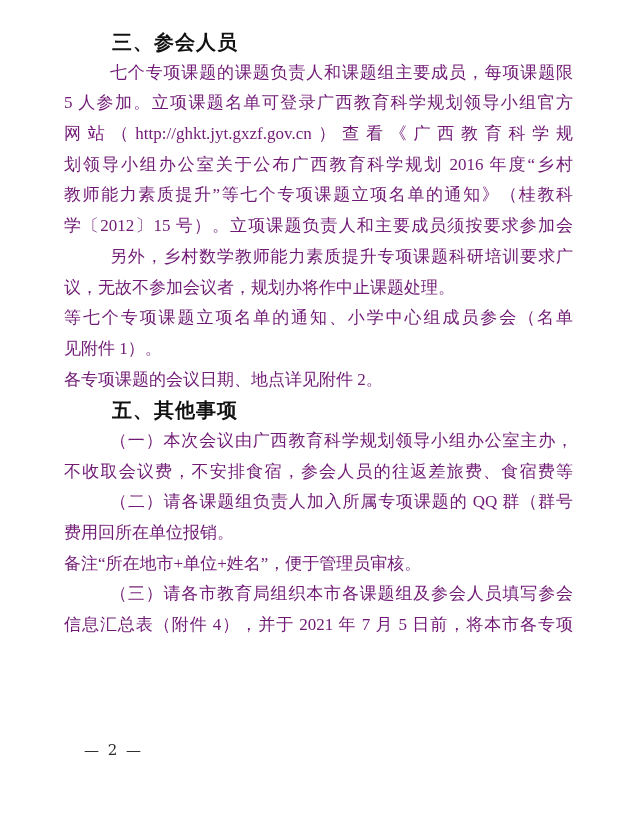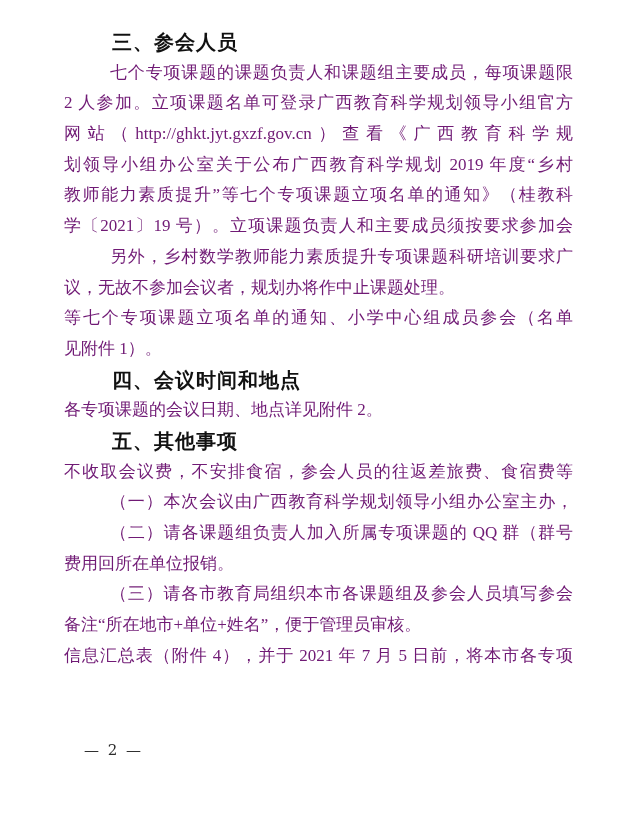--- a/index.html
+++ b/index.html
@@ -50,34 +50,33 @@
     font-family: "DejaVu Serif", "Liberation Serif", serif;
   }
 </style>
 </head>
 <body>
 
 <div class="page">
   <div class="body-col">
     <div class="ln h">三、参会人员</div>
     <div class="ln pf">七个专项课题的课题负责人和课题组主要成员，每项课题限</div>
-    <div class="ln">2 人参加。立项课题名单可登录广西教育科学规划领导小组官方</div>
+    <div class="ln">5 人参加。立项课题名单可登录广西教育科学规划领导小组官方</div>
     <div class="ln">网站（http://ghkt.jyt.gxzf.gov.cn）查看《广西教育科学规</div>
-    <div class="ln">划领导小组办公室关于公布广西教育科学规划 2019 年度“乡村</div>
+    <div class="ln">划领导小组办公室关于公布广西教育科学规划 2016 年度“乡村</div>
     <div class="ln">教师能力素质提升”等七个专项课题立项名单的通知》（桂教科</div>
-    <div class="ln">学〔2021〕19 号）。立项课题负责人和主要成员须按要求参加会</div>
+    <div class="ln">学〔2012〕15 号）。立项课题负责人和主要成员须按要求参加会</div>
     <div class="ln pf">另外，乡村数学教师能力素质提升专项课题科研培训要求广</div>
     <div class="ln pl">议，无故不参加会议者，规划办将作中止课题处理。</div>
     <div class="ln">等七个专项课题立项名单的通知、小学中心组成员参会（名单</div>
     <div class="ln pl">见附件 1）。</div>
-    <div class="ln h">四、会议时间和地点</div>
     <div class="ln pl">各专项课题的会议日期、地点详见附件 2。</div>
     <div class="ln h">五、其他事项</div>
+    <div class="ln pf">（一）本次会议由广西教育科学规划领导小组办公室主办，</div>
     <div class="ln">不收取会议费，不安排食宿，参会人员的往返差旅费、食宿费等</div>
-    <div class="ln pf">（一）本次会议由广西教育科学规划领导小组办公室主办，</div>
     <div class="ln pf">（二）请各课题组负责人加入所属专项课题的 QQ 群（群号</div>
     <div class="ln pl">费用回所在单位报销。</div>
+    <div class="ln pl">备注“所在地市+单位+姓名”，便于管理员审核。</div>
     <div class="ln pf">（三）请各市教育局组织本市各课题组及参会人员填写参会</div>
-    <div class="ln pl">备注“所在地市+单位+姓名”，便于管理员审核。</div>
     <div class="ln">信息汇总表（附件 4），并于 2021 年 7 月 5 日前，将本市各专项</div>
   </div>
   <div class="pagenum">— 2 —</div>
 </div>
 
 </body></html>

